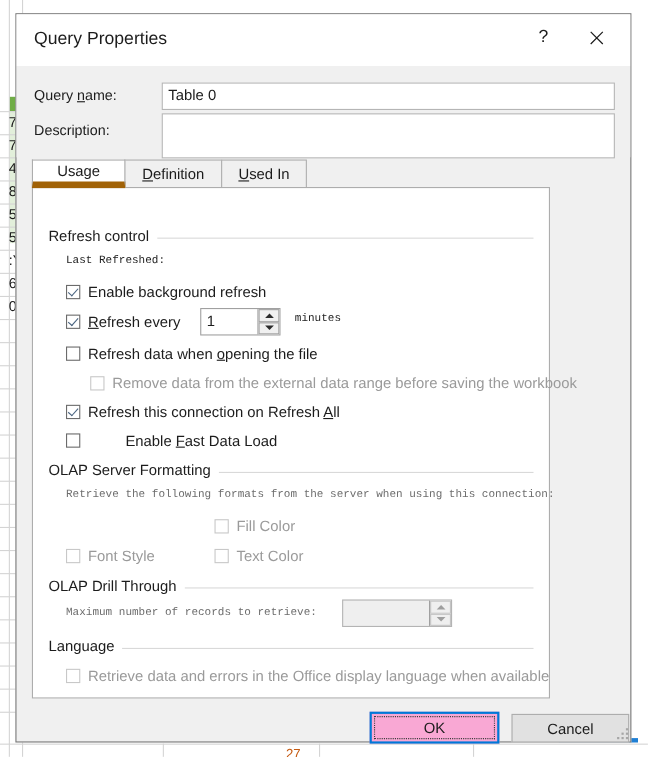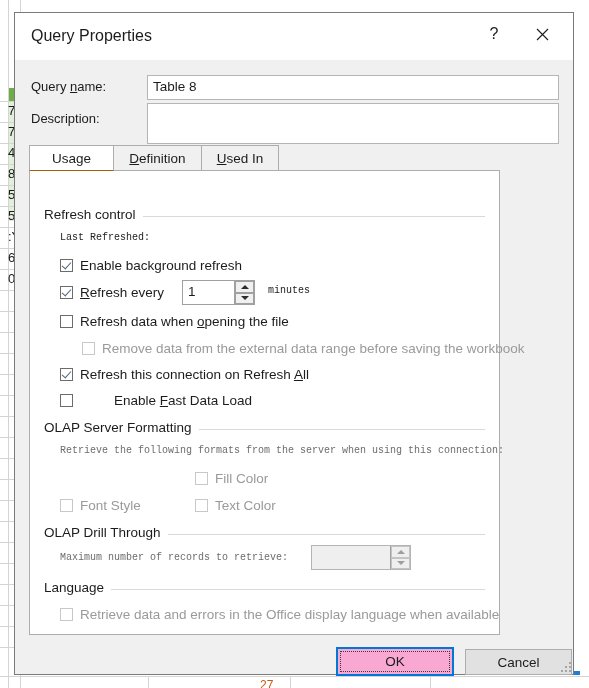--- a/index.html
+++ b/index.html
@@ -143,21 +143,21 @@
     background: #f0f0f0;
     font-size: 13.5px;
     color: #1c1c1c;
     display: flex;
     align-items: center;
     justify-content: center;
     cursor: default;
   }
   .tab.active {
     background: #ffffff;
-    border-bottom: 1px solid #a16207;
+    border-bottom: 6px solid #a16207;
     z-index: 3;
   }
   #tabpanel {
     position: absolute;
     left: 14px;
     top: 157px;
     width: 471px;
     height: 465px;
     background: #ffffff;
     border: 1px solid #adadad;
@@ -386,21 +386,21 @@
     <div class="title-btn" id="help-btn">?</div>
     <div class="title-btn" id="close-btn">
       <svg width="13" height="13" viewBox="0 0 13 13">
           <path d="M1 1 L12 12 M12 1 L1 12" stroke="#1c1c1c" stroke-width="1.1" fill="none"></path>
         </svg>
     </div>
   </div>
 
   <div id="field-area">
     <div class="fld-label" style="left:16px;top:19px;">Query <u>n</u>ame:</div>
-    <div class="txtbox" style="left:132px;top:15px;width:412px;height:25px;" title="Table 0">Table 8</div>
+    <div class="txtbox" style="left:132px;top:15px;width:412px;height:25px;" title="Table 0">Table 0</div>
 
     <div class="fld-label" style="left:16px;top:51px;">Description:</div>
     <div class="txtbox" style="left:132px;top:43px;width:412px;height:41px;"></div>
   </div>
 
   <div id="tabstrip">
     <div class="tab active" style="left:0px;width:85px;">
       <span>Usa<u>g</u>e</span>
     </div>
     <div class="tab" style="left:84px;width:89px;">

